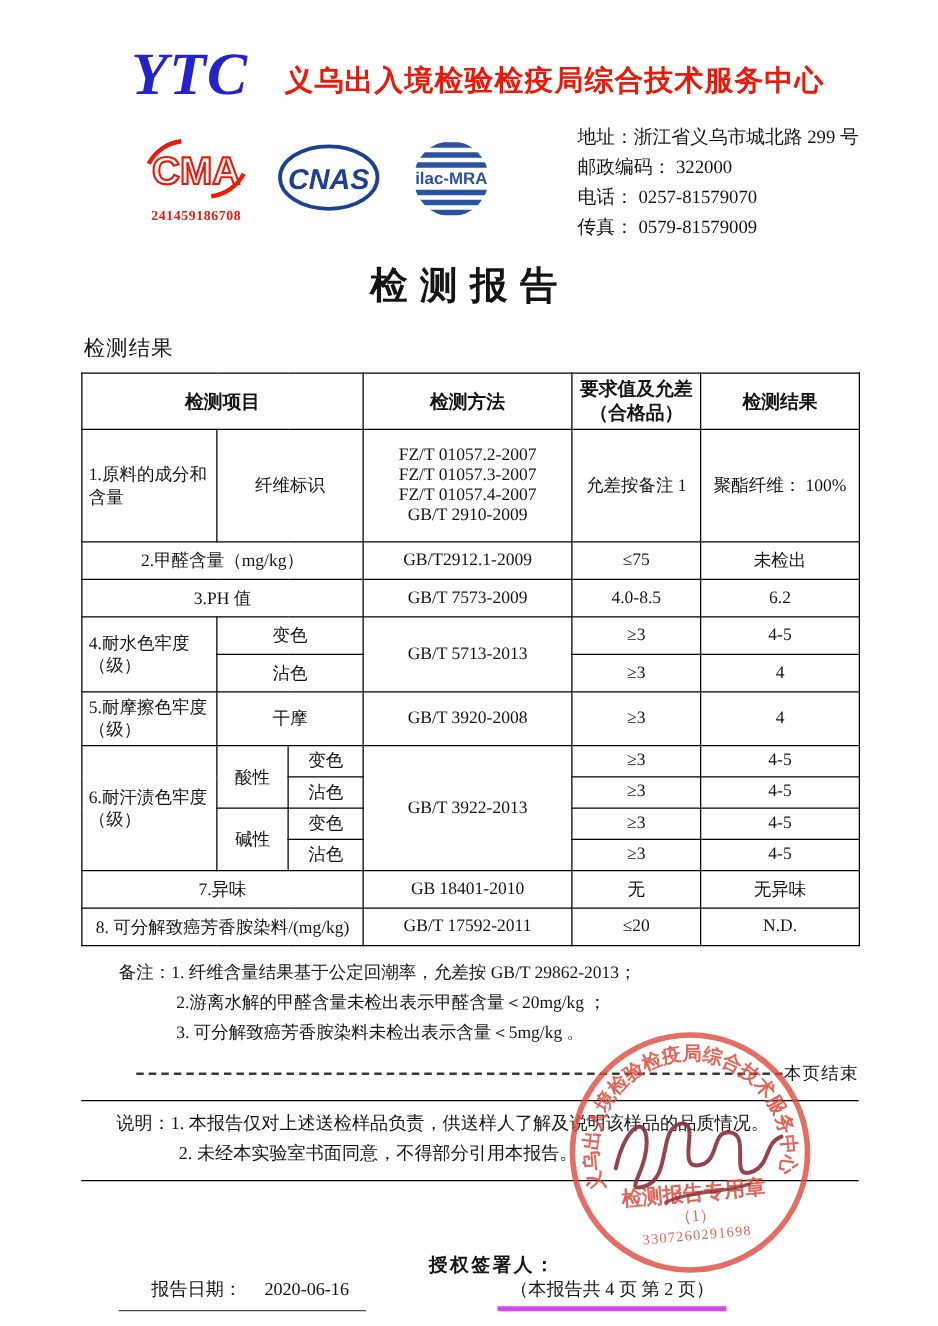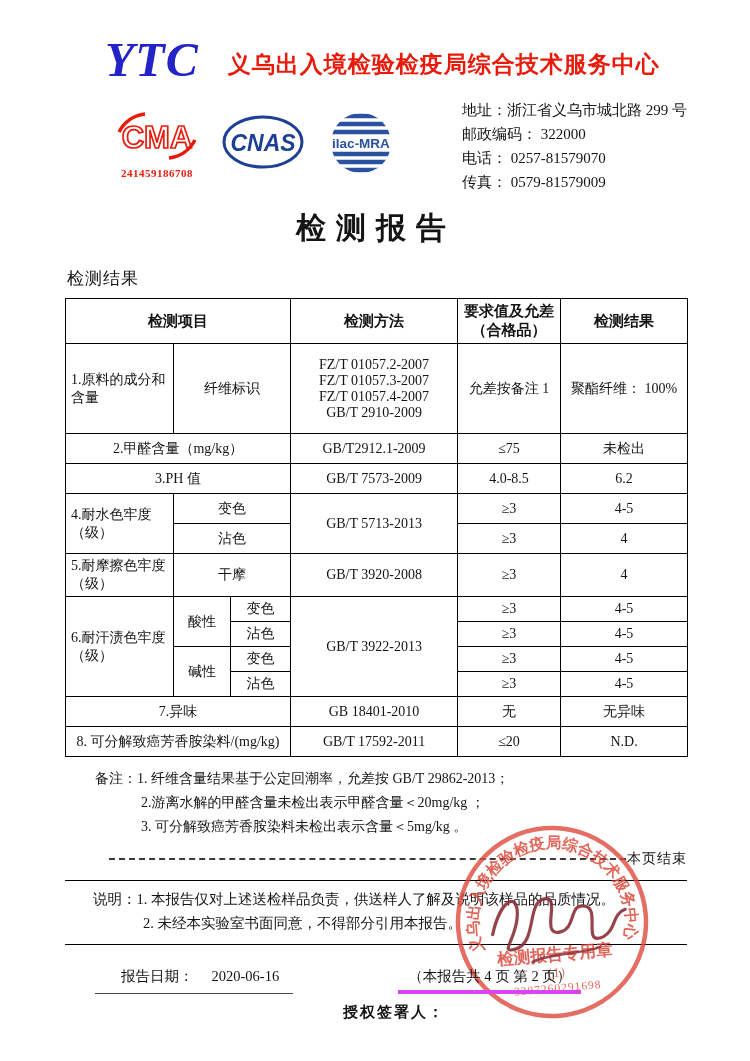--- a/index.html
+++ b/index.html
@@ -75,21 +75,21 @@
     padding:7px 0 9px 28px; font-size:14.5px; line-height:1.6;
   }
   .statement .indent { margin-left:50px; }
 
   
   .sign-row { margin:58px 0 0 278px; font-size:15px; font-weight:bold; letter-spacing:2px; }
   .stamp-wrap { position:absolute; left:450px; top:820px; width:204px; height:204px; transform:rotate(-5deg); }
   .sig-wrap { position:absolute; left:478px; top:868px; width:160px; height:110px; transform:rotate(-4deg); }
 
   
-  .footer { position:absolute; top:967px; left:65px; right:63px; display:flex; font-size:14.5px; }
+  .footer { position:absolute; top:1022px; left:65px; right:63px; display:flex; font-size:14.5px; }
   .footer .date-part {
     margin-left:30px; border-bottom:1px solid #4a4a4a; padding:0 14px 4px 26px; white-space:nowrap;
   }
   .footer .date-val { margin-left:18px; }
   .footer .pages-part {
     margin-left:105px; border-bottom:4px solid #d946ef; padding:0 10px 4px 10px; white-space:nowrap;
   }
 </style>
 </head>
 <body>

